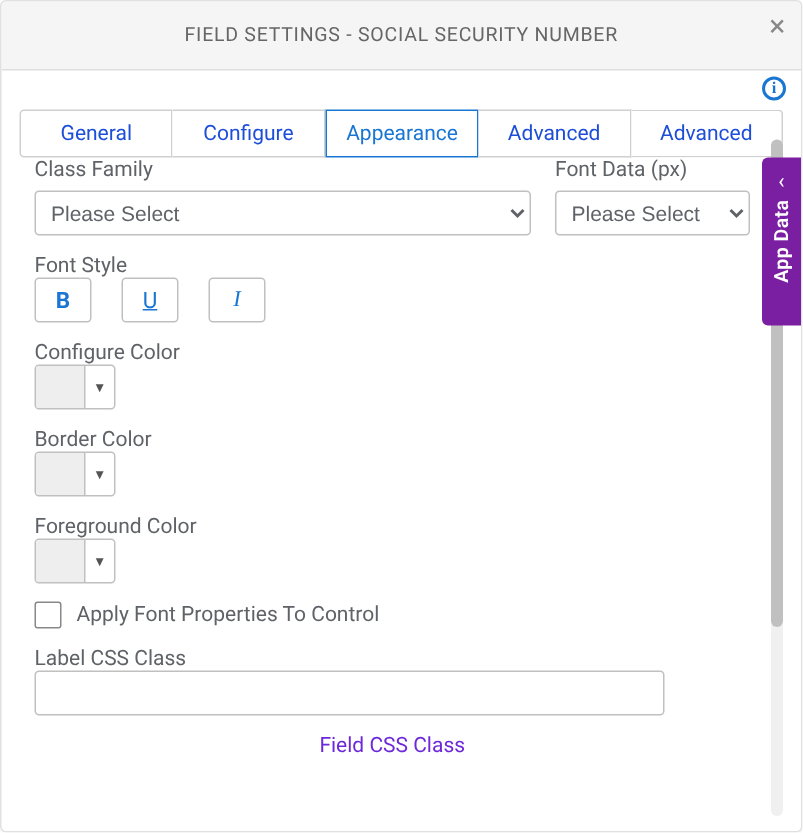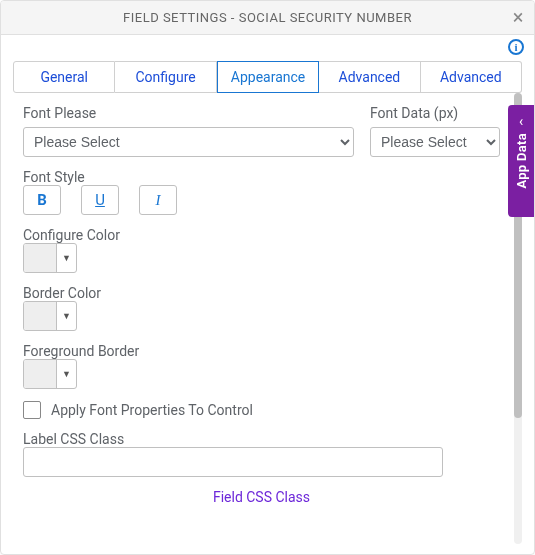--- a/index.html
+++ b/index.html
@@ -13,21 +13,21 @@
   .dialog {
     width: 535px;
     height: 555px;
     border: 1px solid #e0e0e0;
     border-radius: 4px;
     position: relative;
     overflow: hidden;
     box-shadow: 0 1px 3px rgba(0,0,0,0.05);
   }
   .titlebar {
-    height: 34px;
+    height: 46px;
     background: #f5f5f5;
     border-bottom: 1px solid #e0e0e0;
     display: flex;
     align-items: center;
     justify-content: center;
     position: relative;
     font-size: 13px;
     letter-spacing: 0.5px;
     color: #666;
   }
@@ -252,21 +252,21 @@
     <div class="tab">Configure</div>
     <div class="tab active">Appearance</div>
     <div class="tab">Advanced</div>
     <div class="tab">Advanced</div>
   </div>
 
   <div class="content">
 
     <div class="row">
       <div class="col">
-        <label class="lbl">Font Please</label>
+        <label class="lbl">Class Family</label>
         <select class="sel">
           <option>Please Select</option>
         </select>
       </div>
       <div class="col-narrow">
         <label class="lbl">Font Data (px)</label>
         <select class="sel">
           <option>Please Select</option>
         </select>
       </div>
@@ -291,21 +291,21 @@
 
     <div class="section">
       <label class="lbl">Border Color</label>
       <div class="color-picker">
         <div class="color-swatch"></div>
         <div class="color-drop">▼</div>
       </div>
     </div>
 
     <div class="section">
-      <label class="lbl">Foreground Border</label>
+      <label class="lbl">Foreground Color</label>
       <div class="color-picker">
         <div class="color-swatch"></div>
         <div class="color-drop">▼</div>
       </div>
     </div>
 
     <div class="checkbox-row">
       <div class="checkbox"></div>
       <span>Apply Font Properties To Control</span>
     </div>

